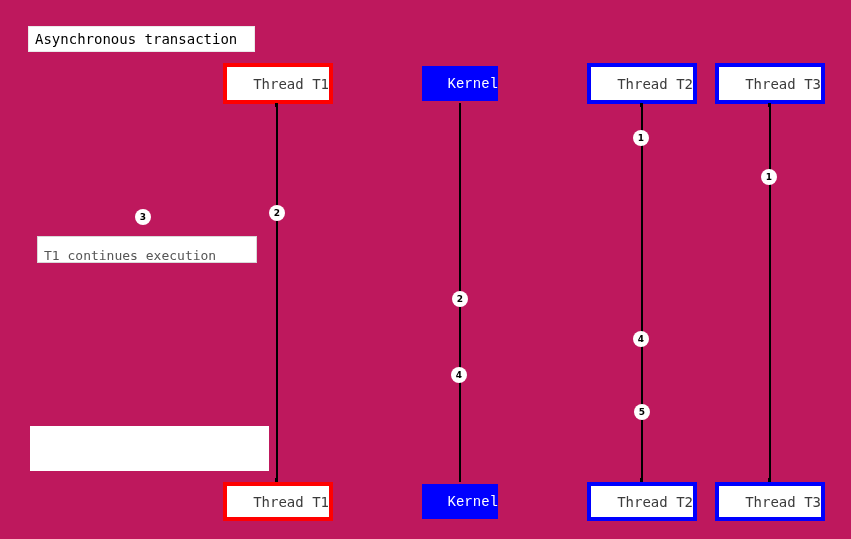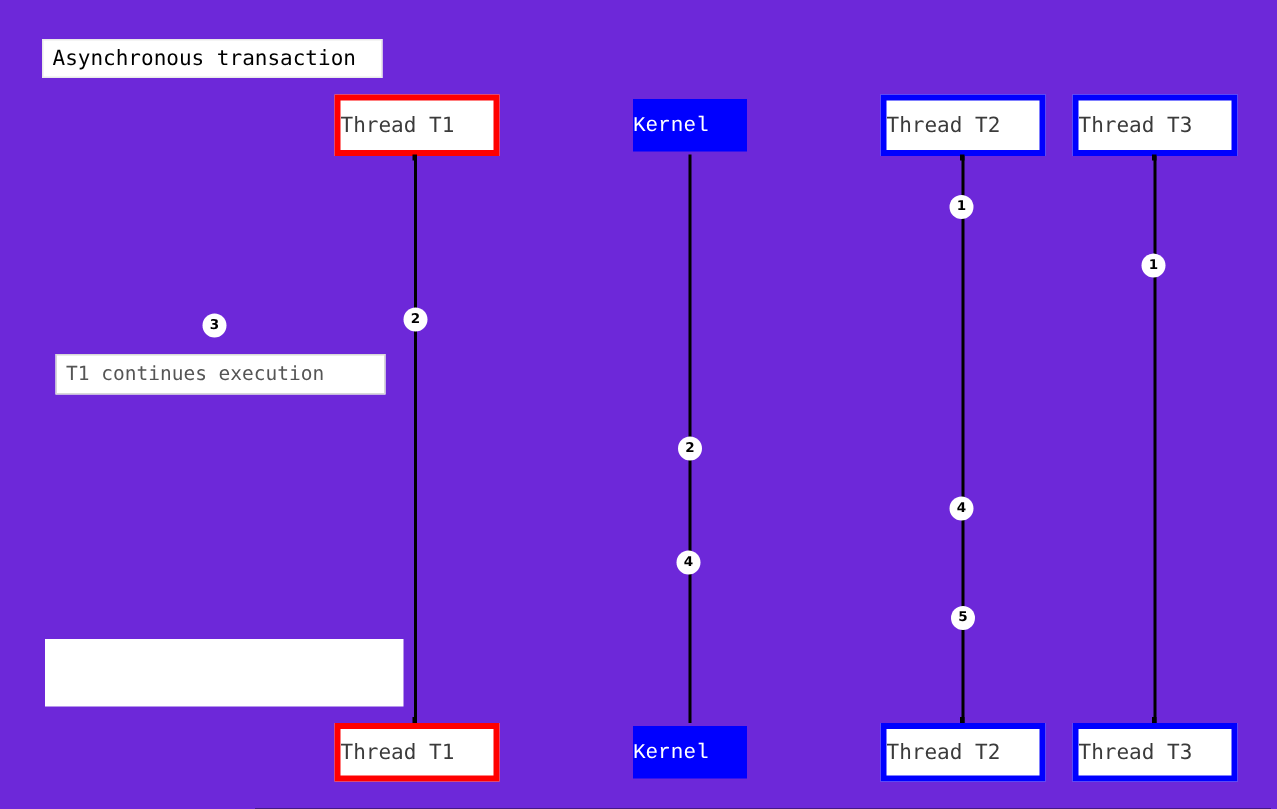--- a/index.html
+++ b/index.html
@@ -11,21 +11,21 @@
     width: 851px;
     height: 539px;
     overflow: hidden;
     font-family: "DejaVu Sans Mono", "Liberation Mono", monospace;
   }
 
   #canvas {
     position: relative;
     width: 851px;
     height: 539px;
-    background: #6d28d9;
+    background: #be185d;
   }
 
   
   .lifeline {
     position: absolute;
     width: 2px;
     background: #000000;
   }
 
   
@@ -44,21 +44,21 @@
     box-sizing: border-box;
     white-space: pre;
   }
 
   
   .participant {
     position: absolute;
     box-sizing: border-box;
     display: flex;
     align-items: center;
-    justify-content: flex-start;
+    justify-content: flex-end;
     font-size: 14px;
     line-height: 1;
     white-space: pre;
   }
   .participant.red {
     background: #ffffff;
     color: #3b3b3b;
     border: 4px solid #ff0000;
   }
   .participant.blue-outline {
@@ -180,21 +180,21 @@
   </div>
 
   <div class="step-badge" style="left:451px; top:367px;">
     <span>4</span>
   </div>
 
   <div class="step-badge" style="left:634px; top:404px;">
     <span>5</span>
   </div>
 
-  <div class="note-box" style="left:37px; top:236px; width:220px; height:27px;">
+  <div class="note-box" style="left:37px; top:236px; width:220px; height:27px;align-items:flex-end;">
     <span>T1 continues execution</span>
   </div>
 
   <div class="blank-box" style="left:30px; top:426px; width:239px; height:45px;">
     <span></span>
   </div>
 
   <div class="stub" style="left:275px; top:478px;"></div>
   <div class="participant red" style="left:223px; top:482px; width:110px; height:39px;">
     <span>Thread T1</span>

